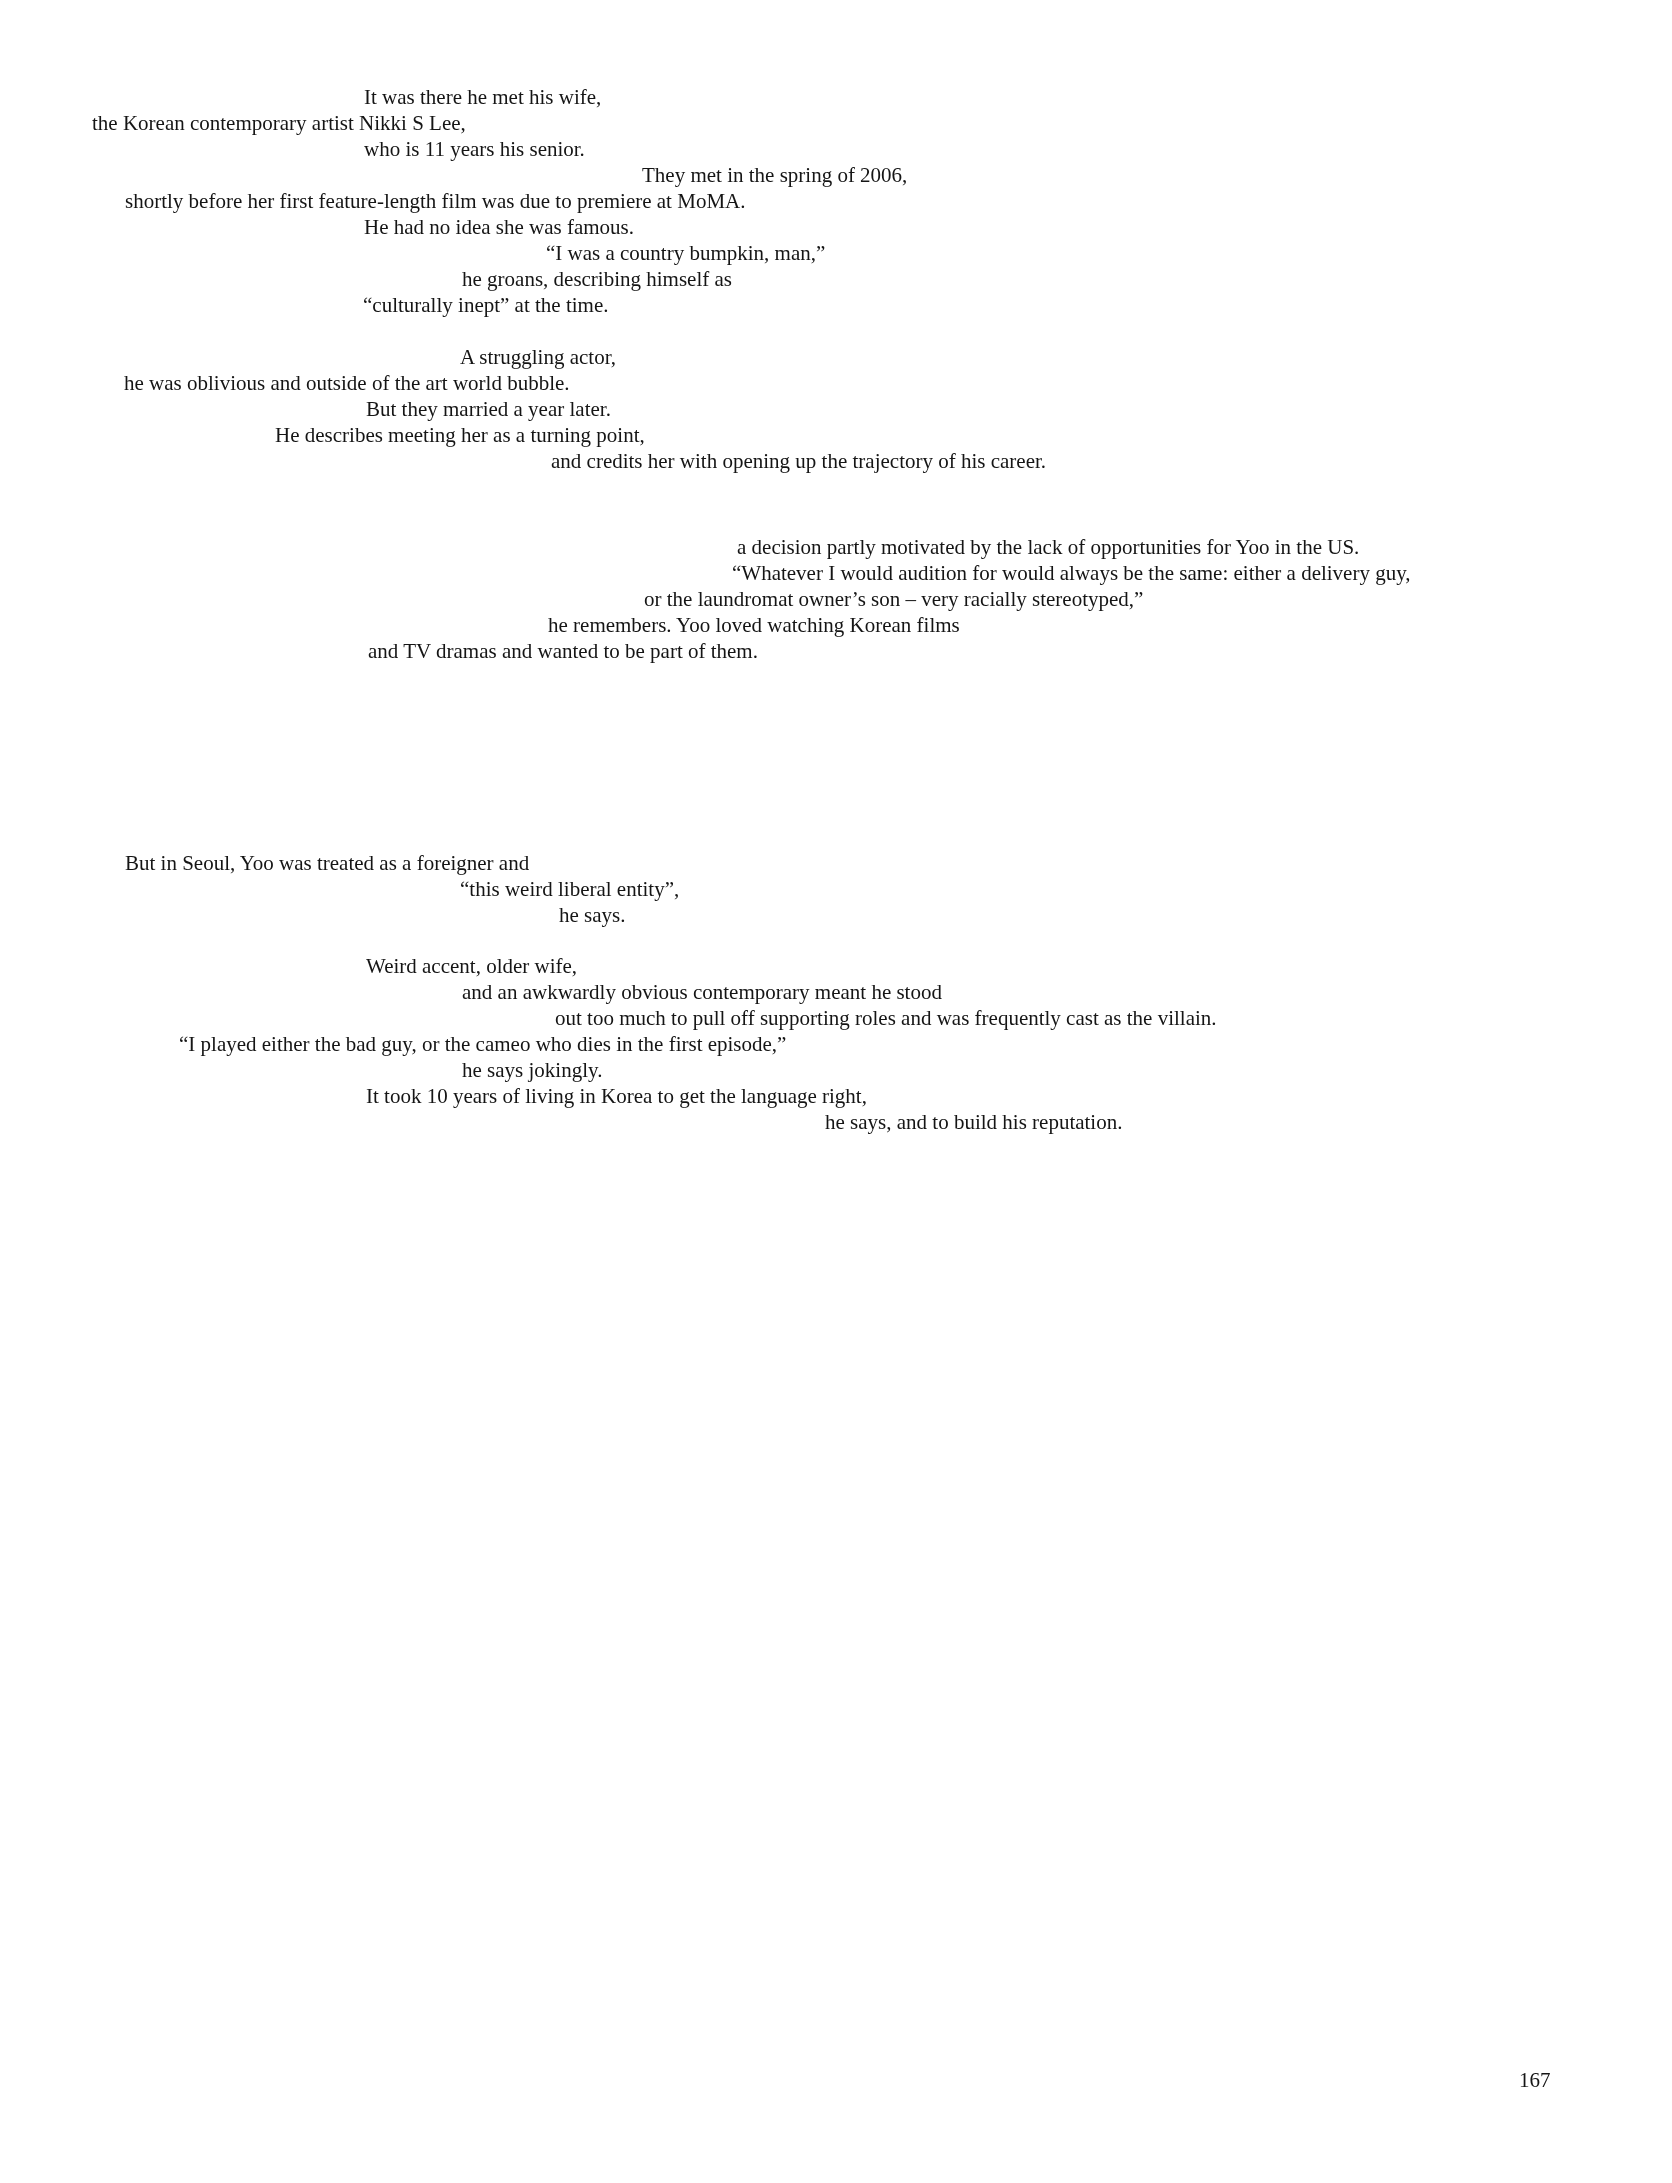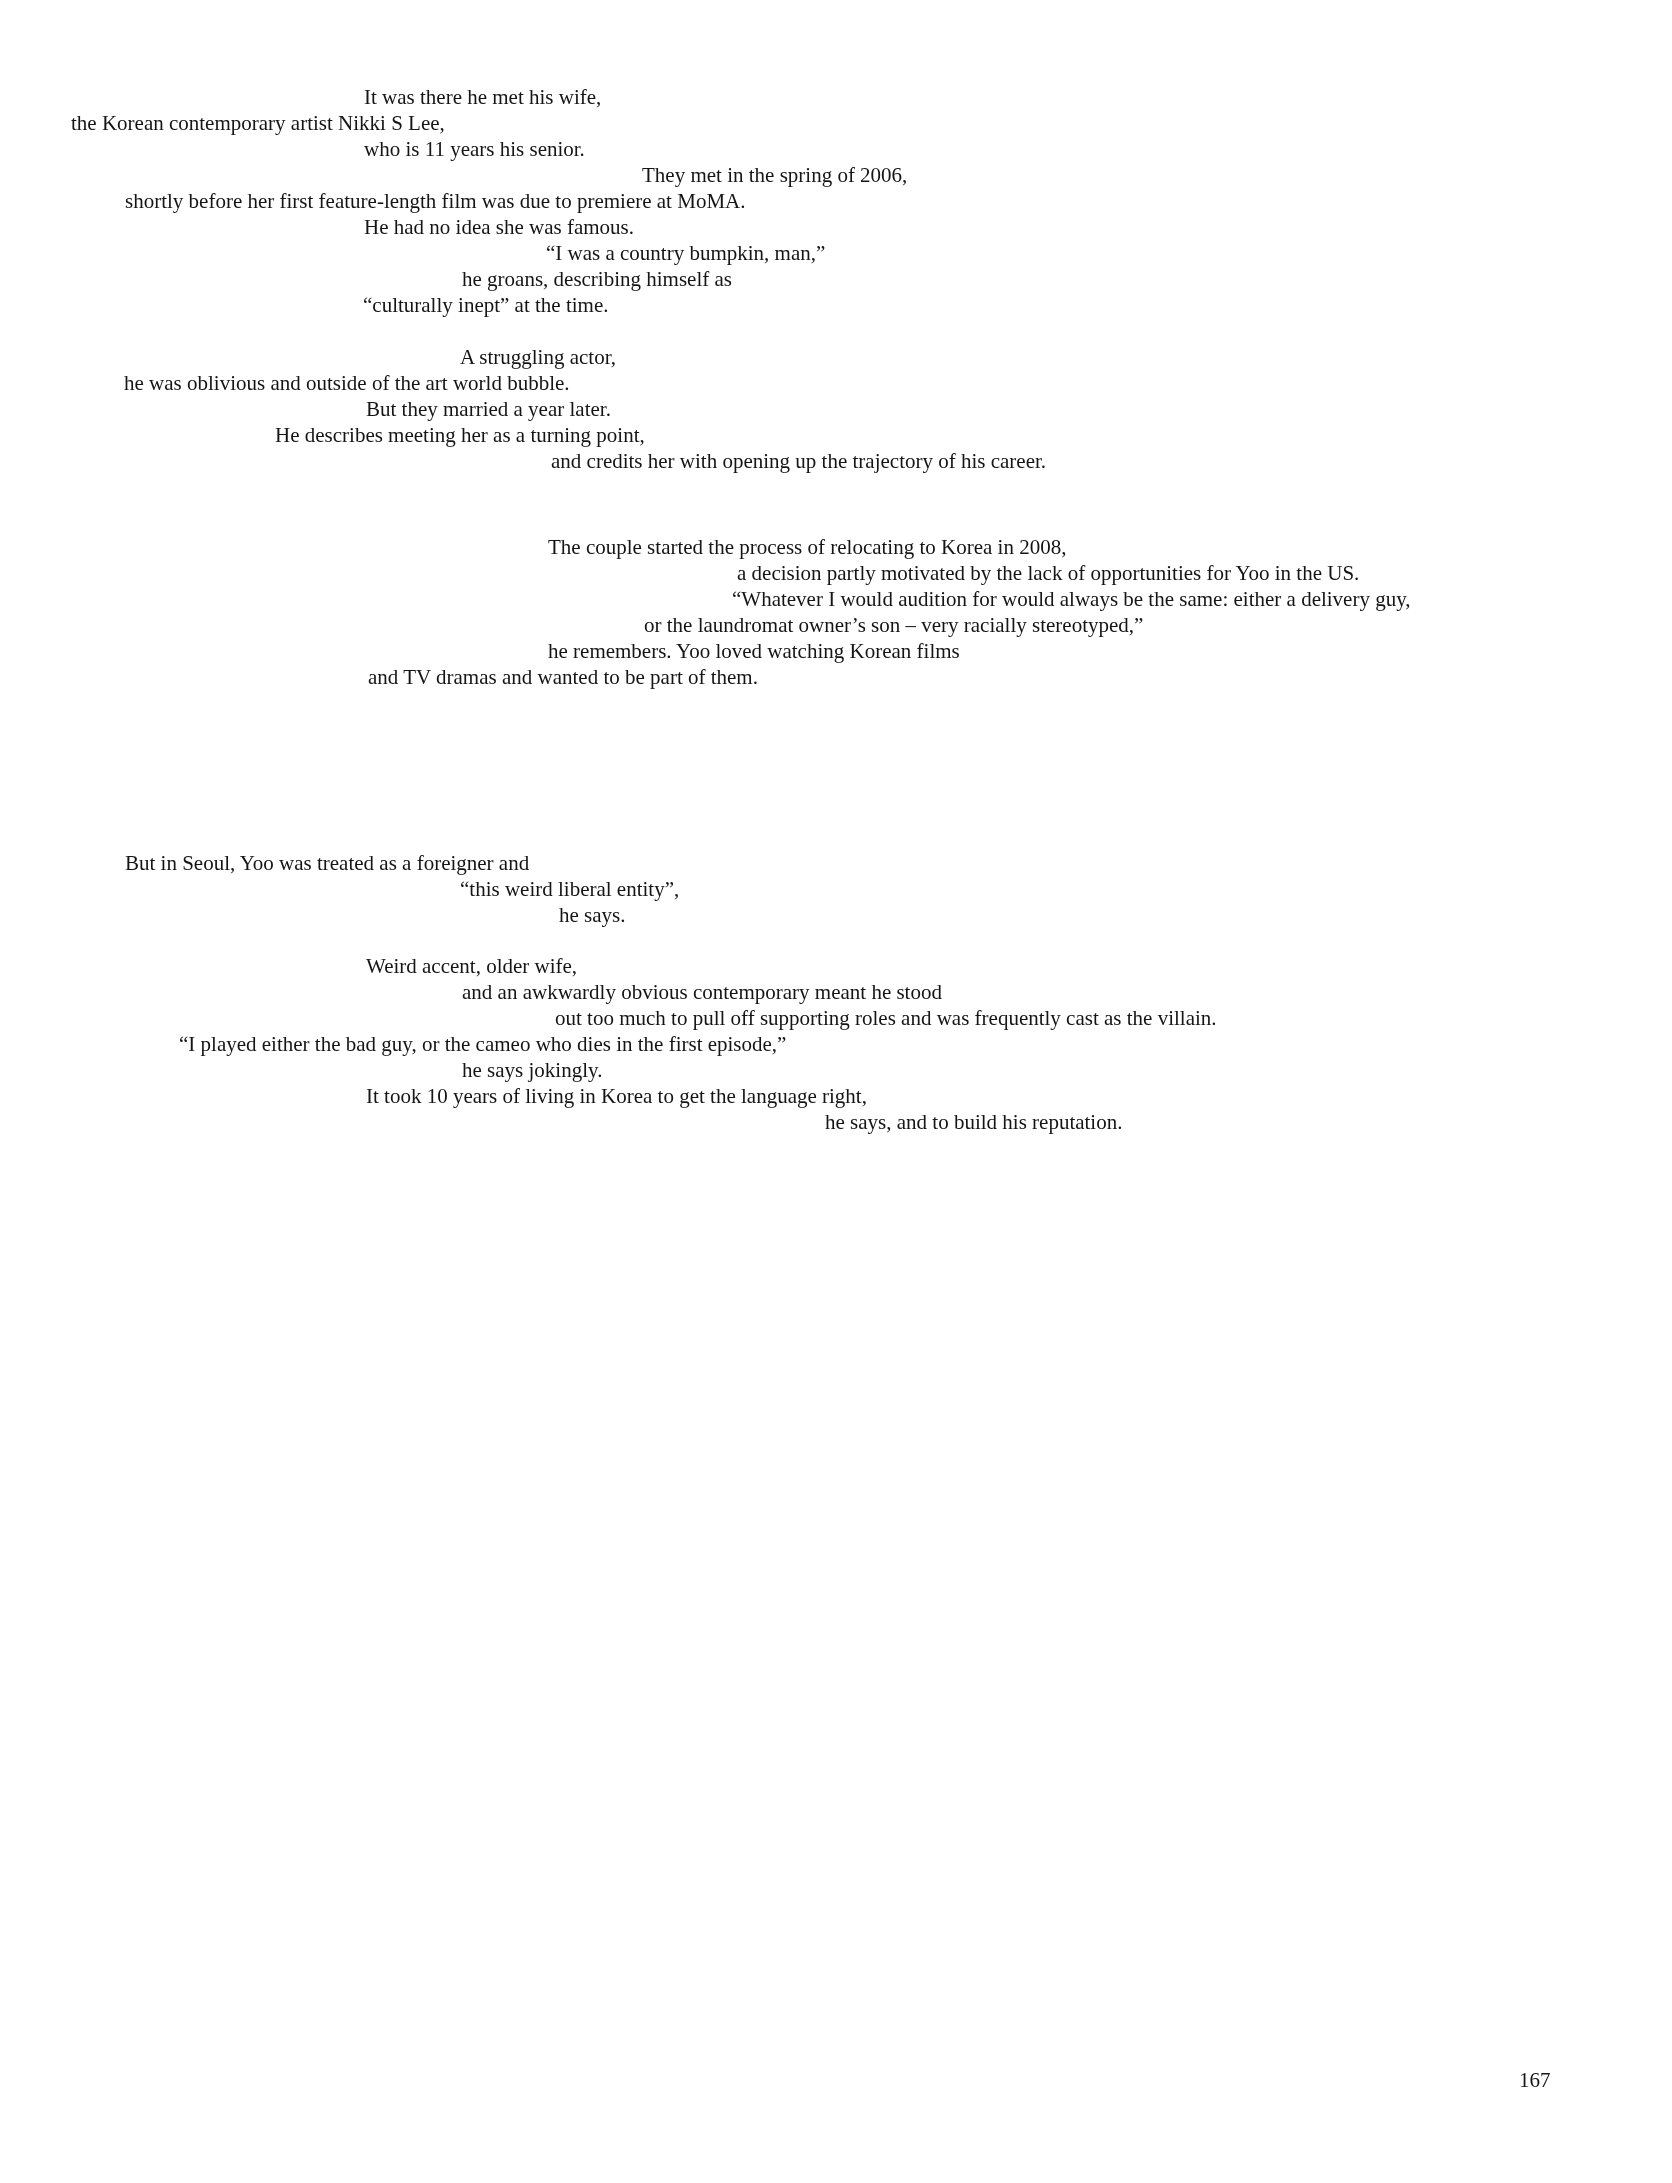--- a/index.html
+++ b/index.html
@@ -36,40 +36,39 @@
     font-family: Liberation Serif, serif;
   }
 </style>
 </head>
 <body>
 
 <div class="sheet">
 
   <div class="para" style="top:84px">
     <div class="line" style="margin-left:364px">It was there he met his wife,</div>
-    <div class="line" style="margin-left:71px">the Korean contemporary artist Nikki S Lee,</div>
+    <div class="line" style="margin-left:92px">the Korean contemporary artist Nikki S Lee,</div>
     <div class="line" style="margin-left:364px">who is 11 years his senior.</div>
     <div class="line" style="margin-left:642px">They met in the spring of 2006,</div>
     <div class="line" style="margin-left:125px">shortly before her first feature-length film was due to premiere at MoMA.</div>
     <div class="line" style="margin-left:364px">He had no idea she was famous.</div>
     <div class="line" style="margin-left:546px">“I was a country bumpkin, man,”</div>
     <div class="line" style="margin-left:462px">he groans, describing himself as</div>
     <div class="line" style="margin-left:363px">“culturally inept” at the time.</div>
   </div>
 
   <div class="para" style="top:344px">
     <div class="line" style="margin-left:460px">A struggling actor,</div>
     <div class="line" style="margin-left:124px">he was oblivious and outside of the art world bubble.</div>
     <div class="line" style="margin-left:366px">But they married a year later.</div>
     <div class="line" style="margin-left:275px">He describes meeting her as a turning point,</div>
     <div class="line" style="margin-left:551px">and credits her with opening up the trajectory of his career.</div>
   </div>
 
   <div class="para" style="top:534px">
-    <div class="line" style="margin-left:548px">The couple started the process of relocating to Korea in 2008,</div>
     <div class="line" style="margin-left:737px">a decision partly motivated by the lack of opportunities for Yoo in the US.</div>
     <div class="line" style="margin-left:732px">“Whatever I would audition for would always be the same: either a delivery guy,</div>
     <div class="line" style="margin-left:644px">or the laundromat owner’s son – very racially stereotyped,”</div>
     <div class="line" style="margin-left:548px">he remembers. Yoo loved watching Korean films</div>
     <div class="line" style="margin-left:368px">and TV dramas and wanted to be part of them.</div>
   </div>
 
   <div class="para" style="top:850px">
     <div class="line" style="margin-left:125px">But in Seoul, Yoo was treated as a foreigner and</div>
     <div class="line" style="margin-left:460px">“this weird liberal entity”,</div>

